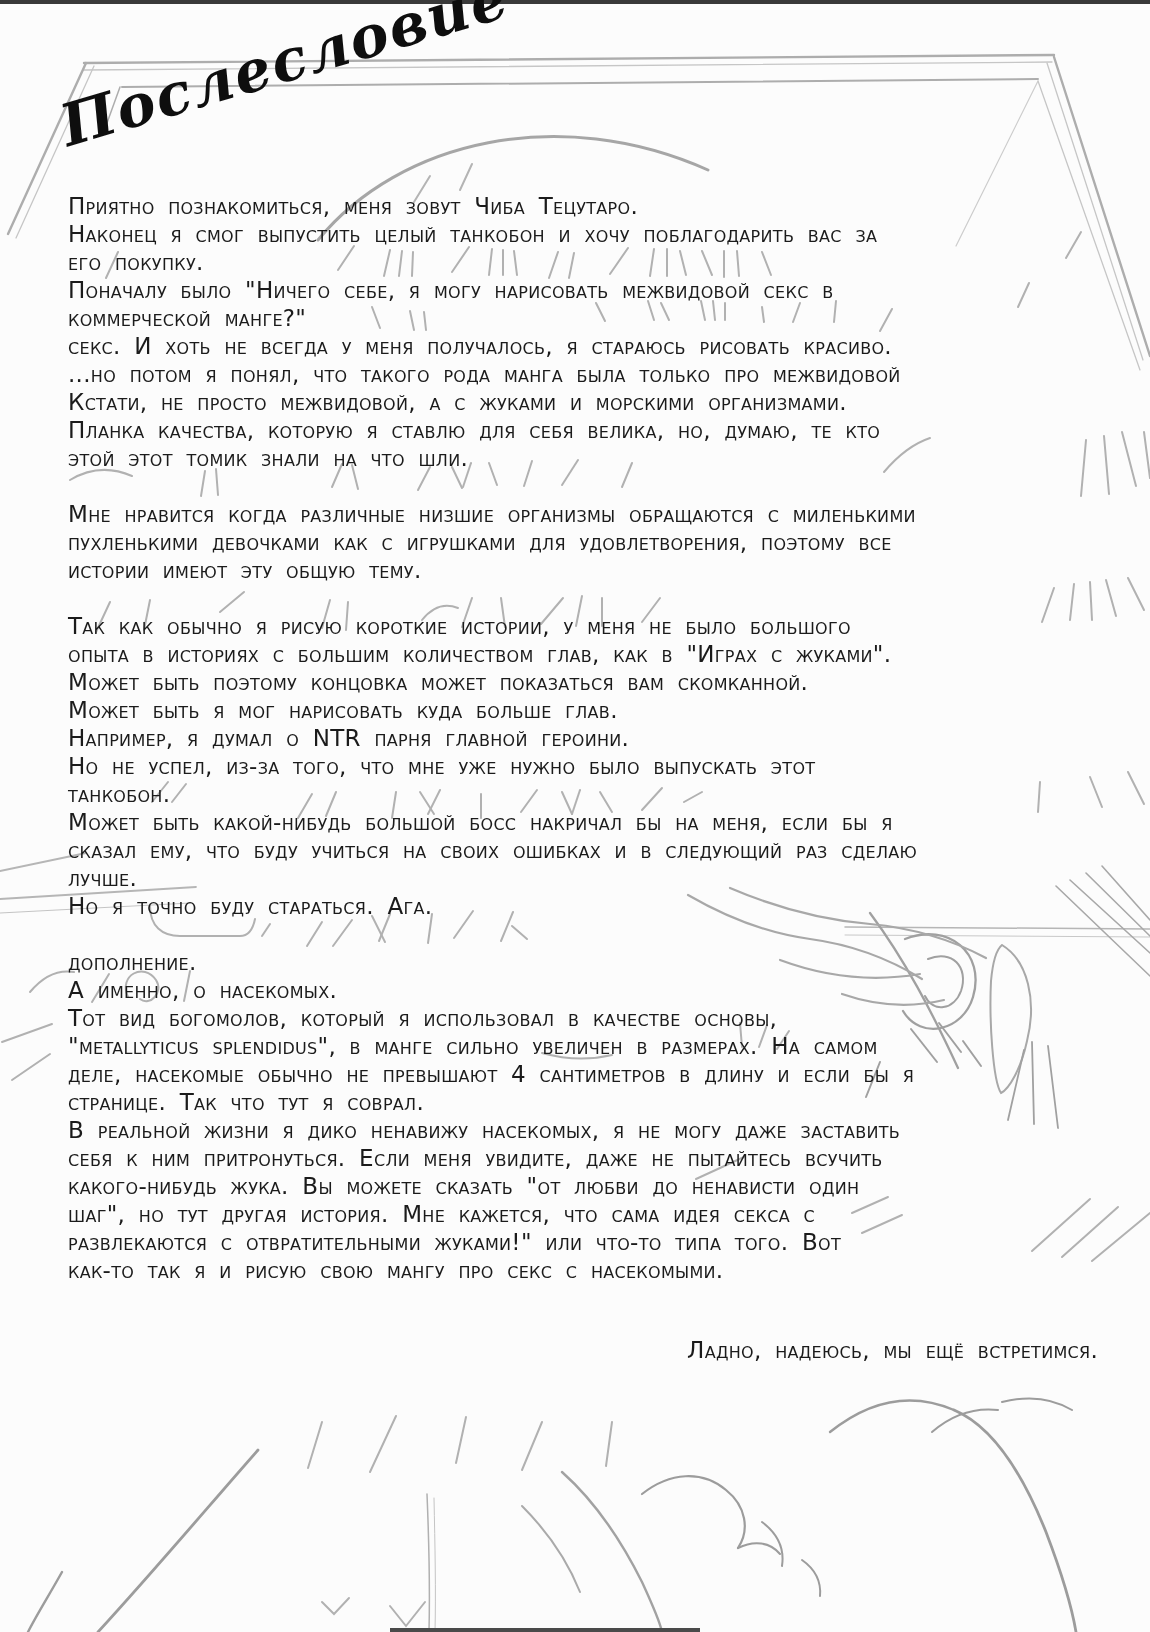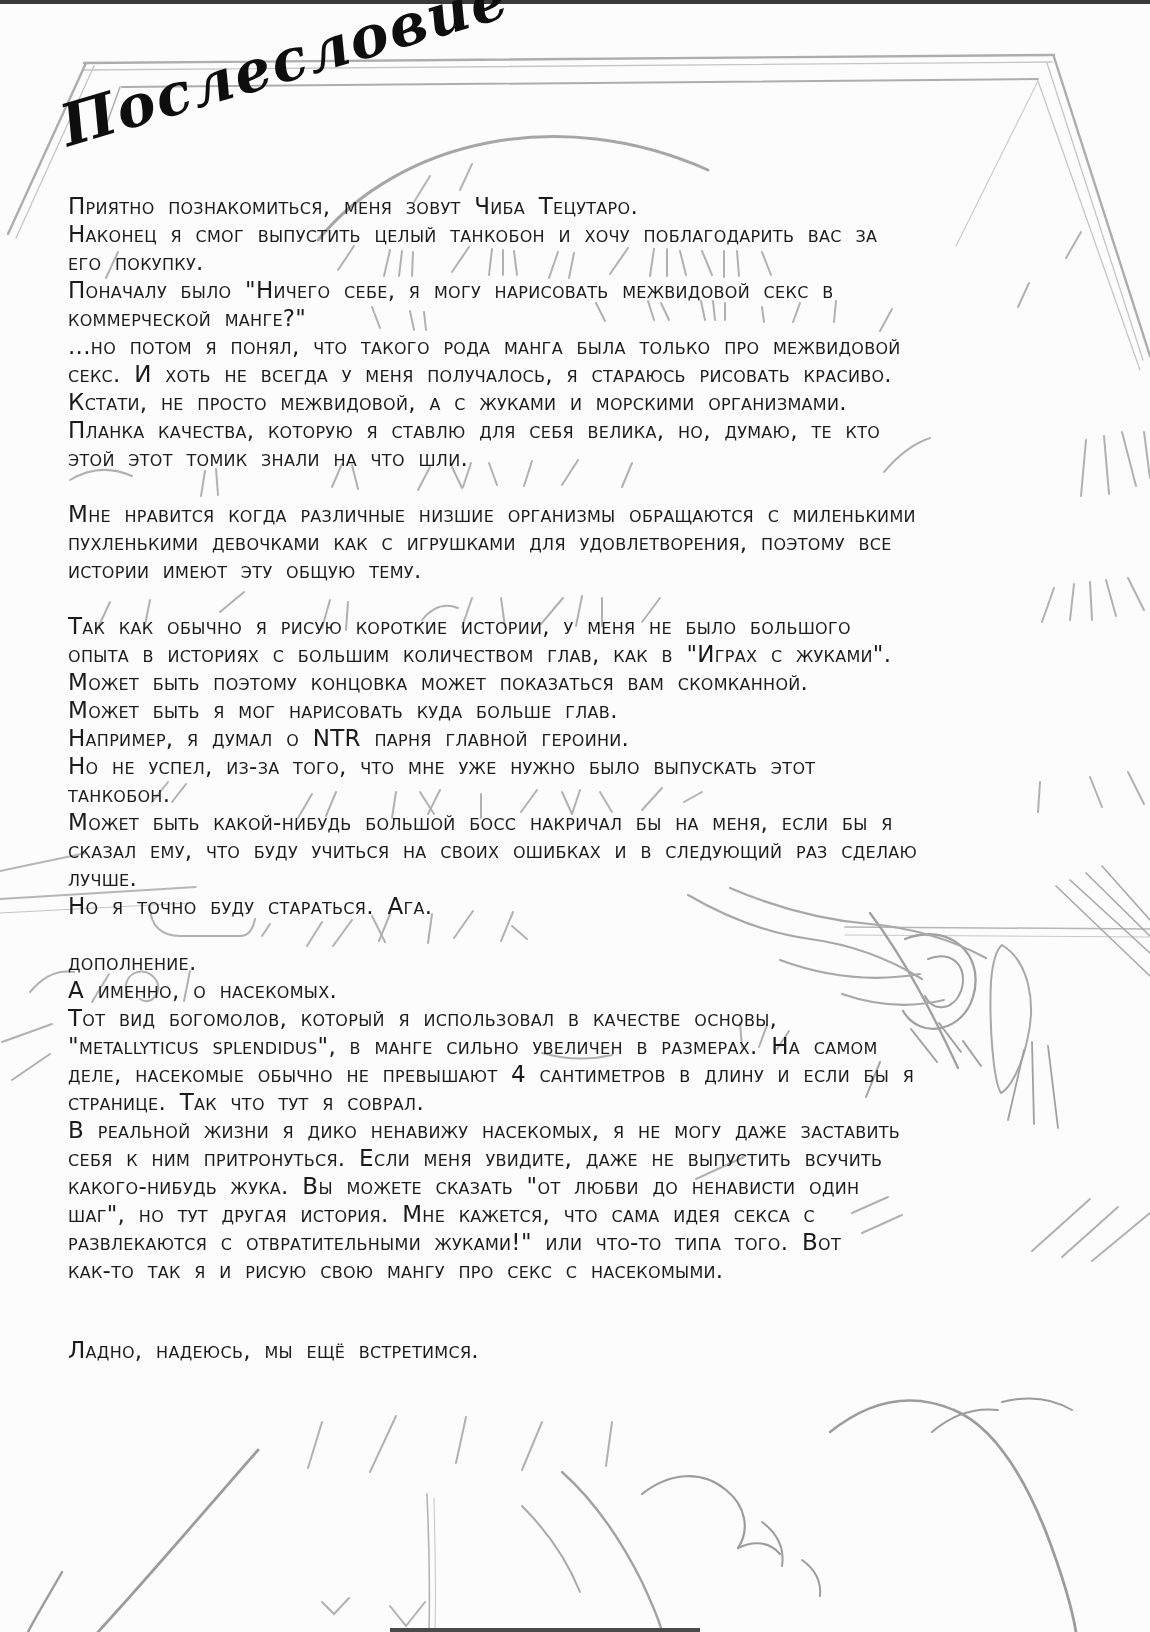--- a/index.html
+++ b/index.html
@@ -32,21 +32,21 @@
     white-space:nowrap;
   }
   .text{
     position:absolute;
     left:68px;top:192px;
     width:1030px;
     display:flex;flex-direction:column;
     color:#1b1b1b;
   }
   .para{margin:0 0 28px 0;}
-  .para:last-child{margin-top:24px;margin-bottom:15px;}
+  .para:last-child{margin-top:24px;margin-bottom:15px;text-align:right;}
   .line{
     font-variant:small-caps;
     font-size:23px;
     line-height:28px;
     letter-spacing:0.3px;
     word-spacing:6px;
     white-space:nowrap;
   }
 </style>
 </head>
@@ -252,22 +252,22 @@
 
   <h1 class="title">Послесловие</h1>
 
   <div class="text">
       <div class="para">
         <div class="line">Приятно познакомиться, меня зовут Чиба Тецутаро.</div>
         <div class="line">Наконец я смог выпустить целый танкобон и хочу поблагодарить вас за</div>
         <div class="line">его покупку.</div>
         <div class="line">Поначалу было "Ничего себе, я могу нарисовать межвидовой секс в</div>
         <div class="line">коммерческой манге?"</div>
+        <div class="line">секс. И хоть не всегда у меня получалось, я стараюсь рисовать красиво.</div>
         <div class="line">...но потом я понял, что такого рода манга была только про межвидовой</div>
-        <div class="line">секс. И хоть не всегда у меня получалось, я стараюсь рисовать красиво.</div>
         <div class="line">Кстати, не просто межвидовой, а с жуками и морскими организмами.</div>
         <div class="line">Планка качества, которую я ставлю для себя велика, но, думаю, те кто</div>
         <div class="line">этой этот томик знали на что шли.</div>
       </div>
       <div class="para">
         <div class="line">Мне нравится когда различные низшие организмы обращаются с миленькими</div>
         <div class="line">пухленькими девочками как с игрушками для удовлетворения, поэтому все</div>
         <div class="line">истории имеют эту общую тему.</div>
       </div>
       <div class="para">
@@ -284,21 +284,21 @@
         <div class="line">Но я точно буду стараться. Ага.</div>
       </div>
       <div class="para">
         <div class="line">дополнение.</div>
         <div class="line">А именно, о насекомых.</div>
         <div class="line">Тот вид богомолов, который я использовал в качестве основы,</div>
         <div class="line">"metallyticus splendidus", в манге сильно увеличен в размерах. На самом</div>
         <div class="line">деле, насекомые обычно не превышают 4 сантиметров в длину и если бы я</div>
         <div class="line">странице. Так что тут я соврал.</div>
         <div class="line">В реальной жизни я дико ненавижу насекомых, я не могу даже заставить</div>
-        <div class="line">себя к ним притронуться. Если меня увидите, даже не выпустить всучить</div>
+        <div class="line">себя к ним притронуться. Если меня увидите, даже не пытайтесь всучить</div>
         <div class="line">какого-нибудь жука. Вы можете сказать "от любви до ненависти один</div>
         <div class="line">шаг", но тут другая история. Мне кажется, что сама идея секса с</div>
         <div class="line">развлекаются с отвратительными жуками!" или что-то типа того. Вот</div>
         <div class="line">как-то так я и рисую свою мангу про секс с насекомыми.</div>
       </div>
       <div class="para">
         <div class="line">Ладно, надеюсь, мы ещё встретимся.</div>
       </div>
     </div>
 

